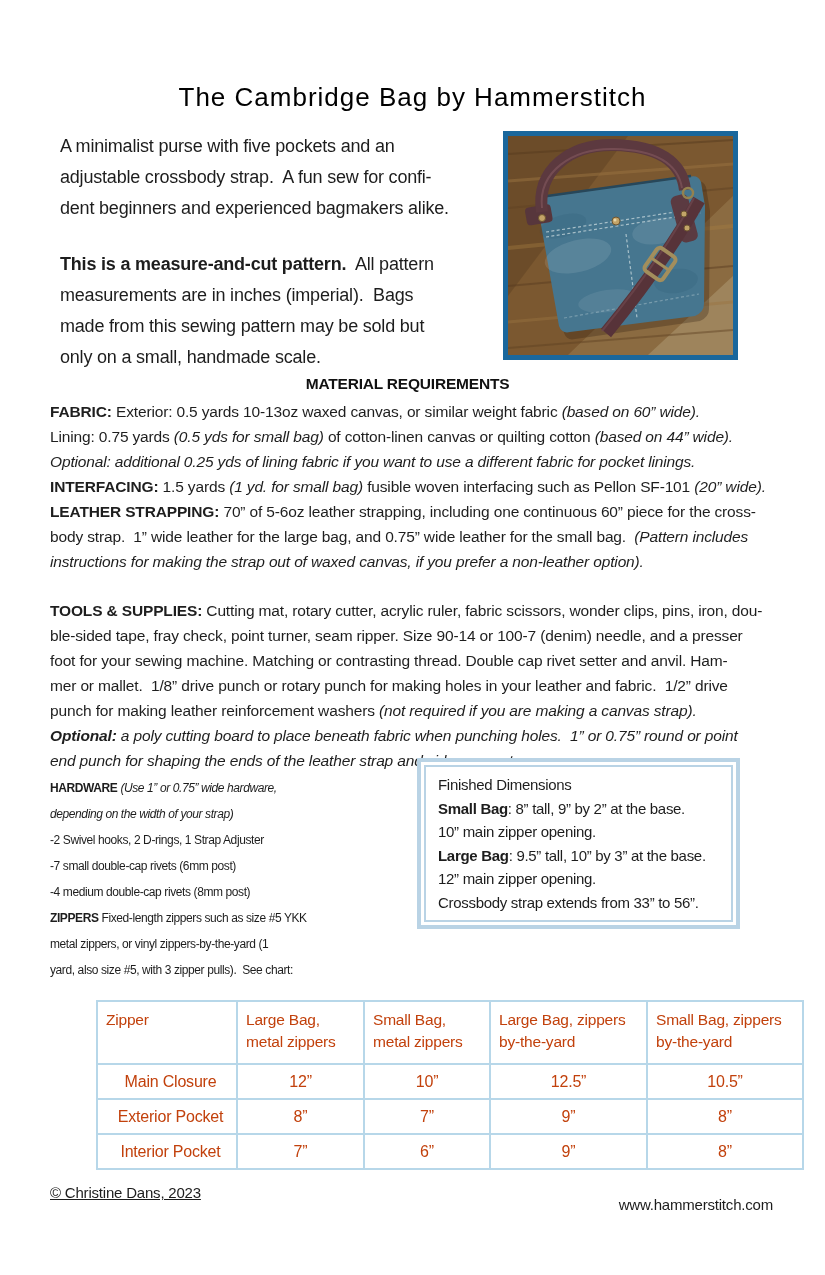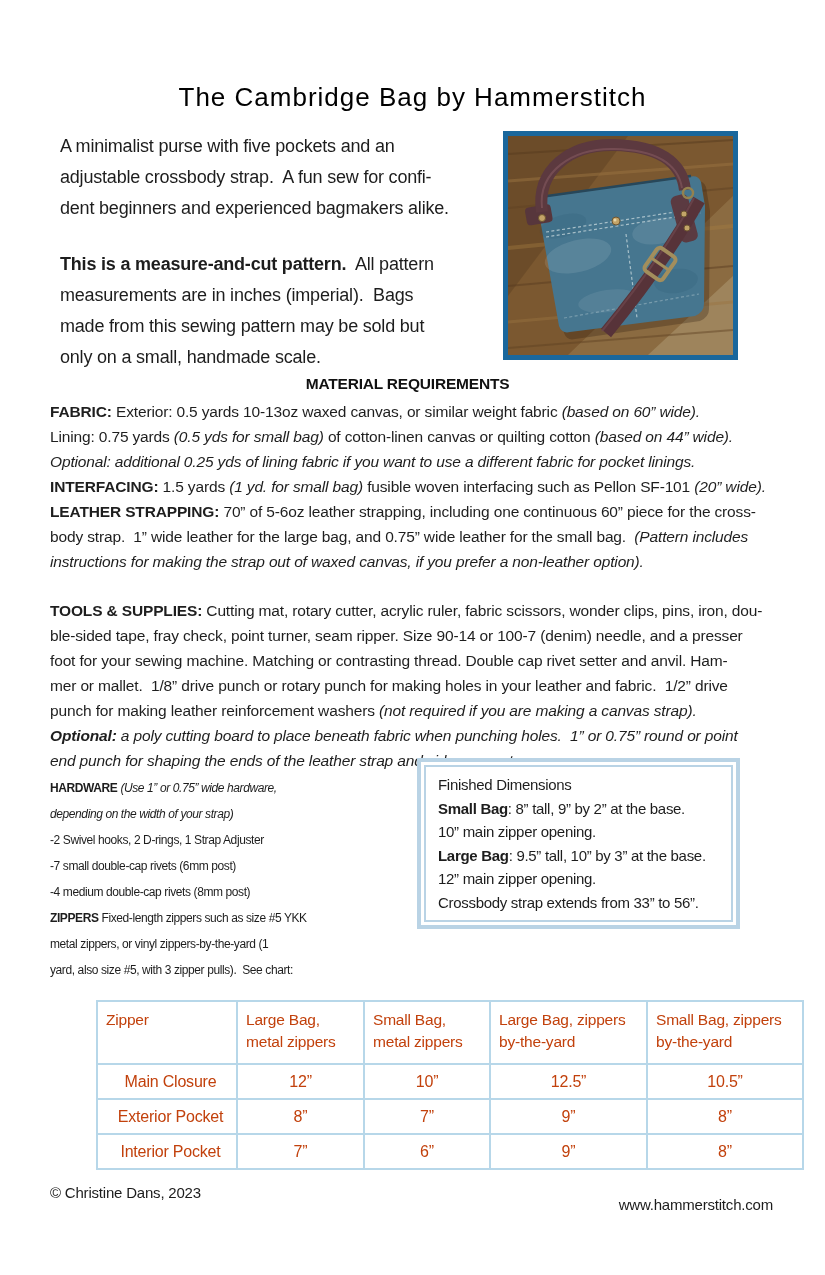--- a/index.html
+++ b/index.html
@@ -62,21 +62,21 @@
   .ztable th{
     font-weight:400;text-align:left;vertical-align:top;
     height:54px;padding:7px 6px 0 8px;font-size:15.5px;line-height:22px;
     letter-spacing:-0.2px;
   }
   .ztable td{height:31px;font-size:16px;letter-spacing:-0.2px;}
   .ztable td.lbl{text-align:center;padding-left:8px;}
   .ztable td.val{text-align:center;}
   .c0{width:124px;} .c1{width:111px;} .c2{width:110px;} .c3{width:141px;} .c4{width:140px;}
 
-  .footer-left{position:absolute;left:50px;top:1184px;font-size:15px;letter-spacing:-0.2px;}
+  .footer-left{position:absolute;left:50px;top:1184px;font-size:15px;letter-spacing:-0.2px;text-decoration:underline;}
   .footer-right{position:absolute;right:52px;top:1196px;font-size:15px;letter-spacing:-0.2px;}
 </style>
 </head>
 <body>
 
 <div class="page">
 
   <div class="title">The Cambridge Bag by Hammerstitch</div>
 
   <div class="intro">

